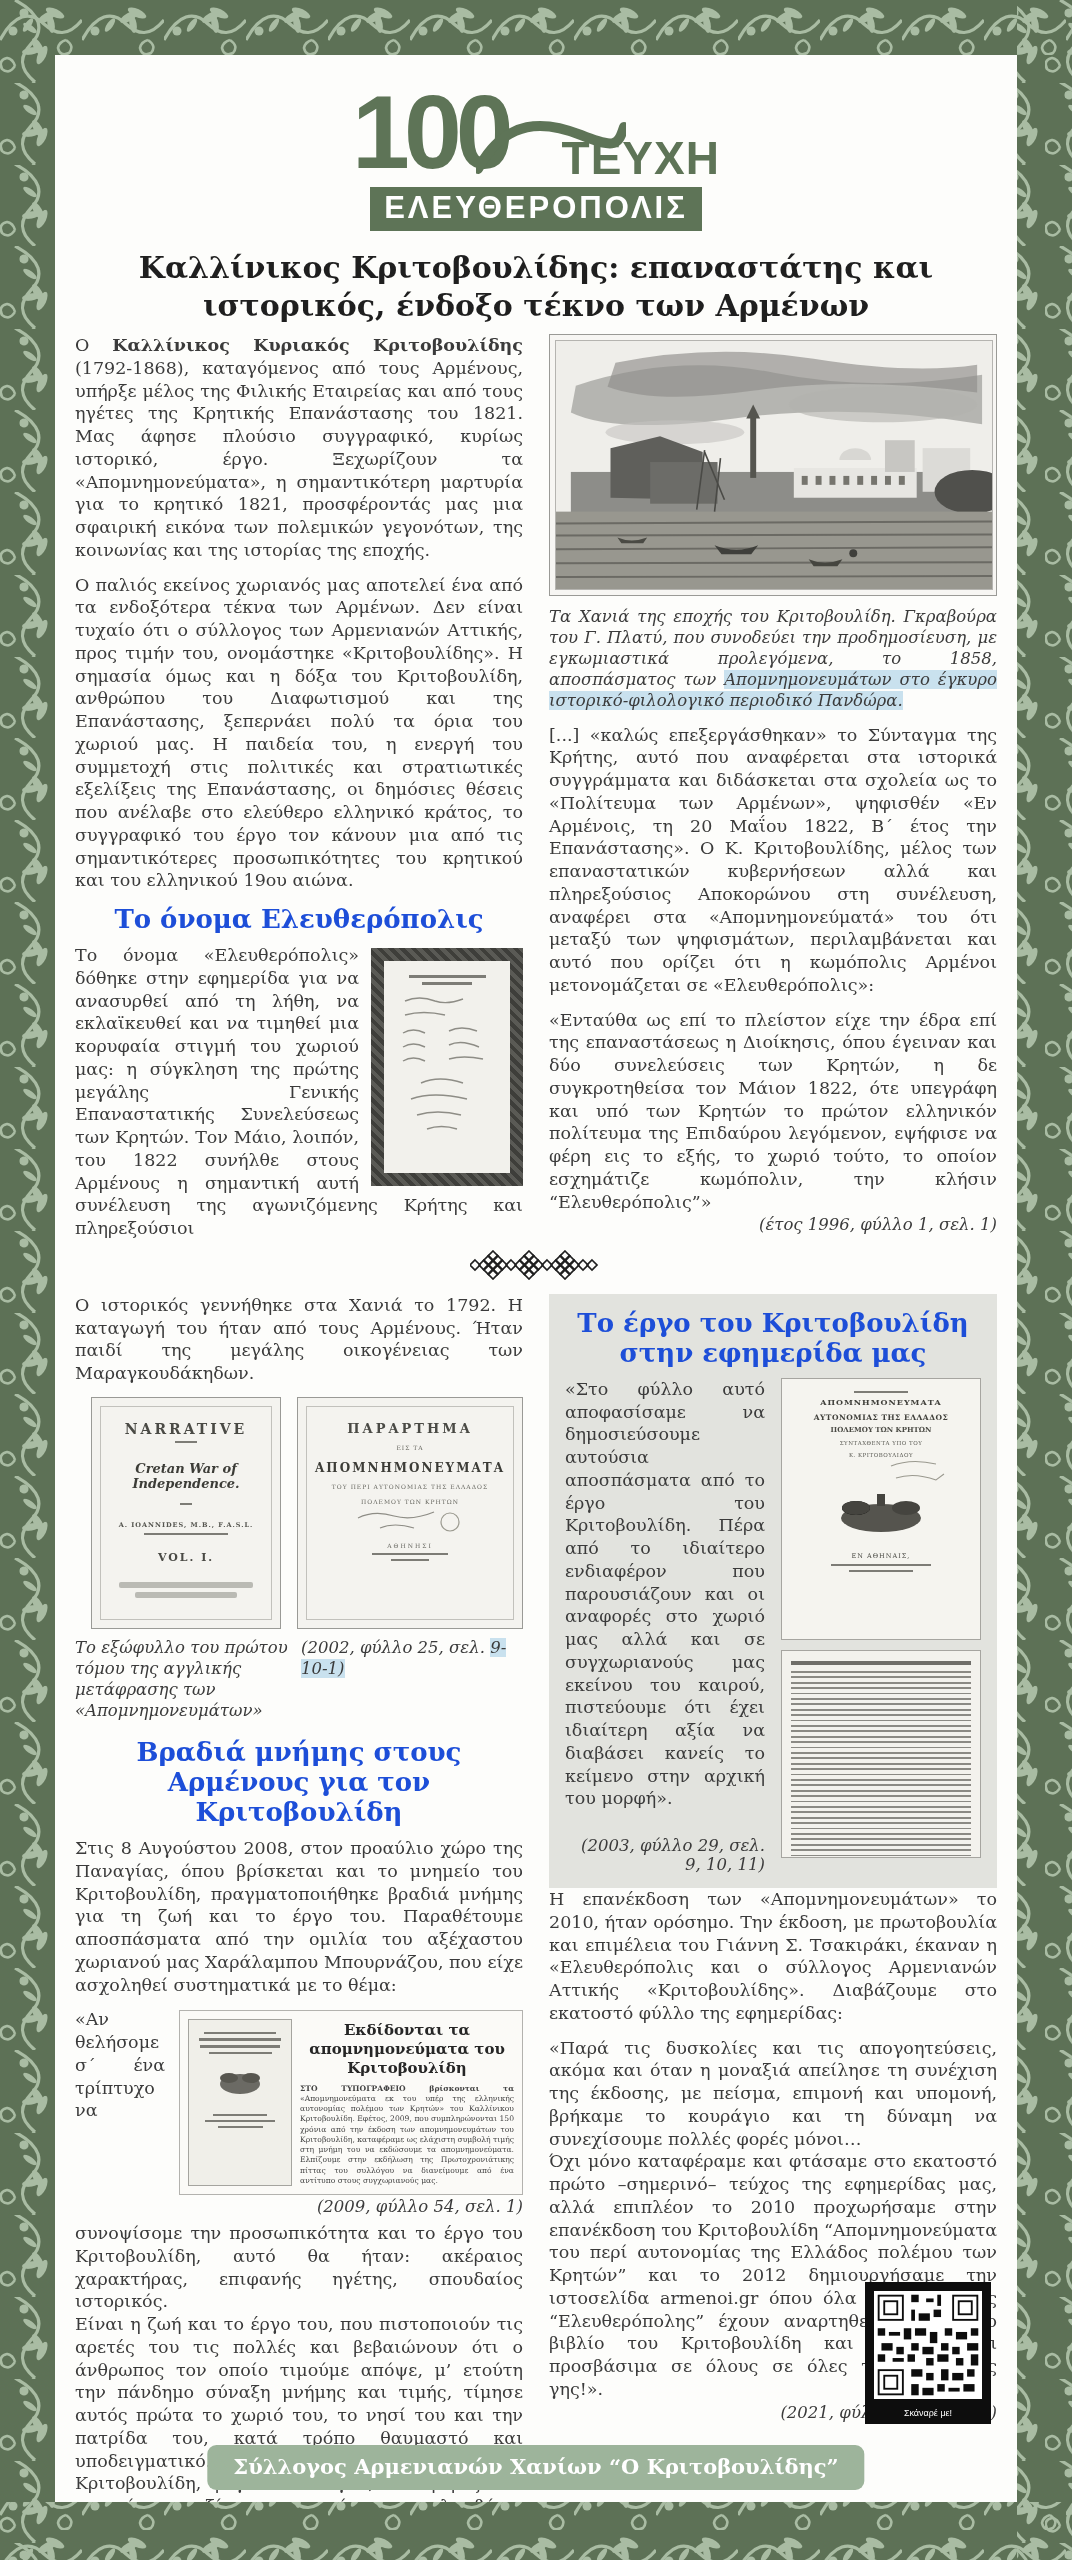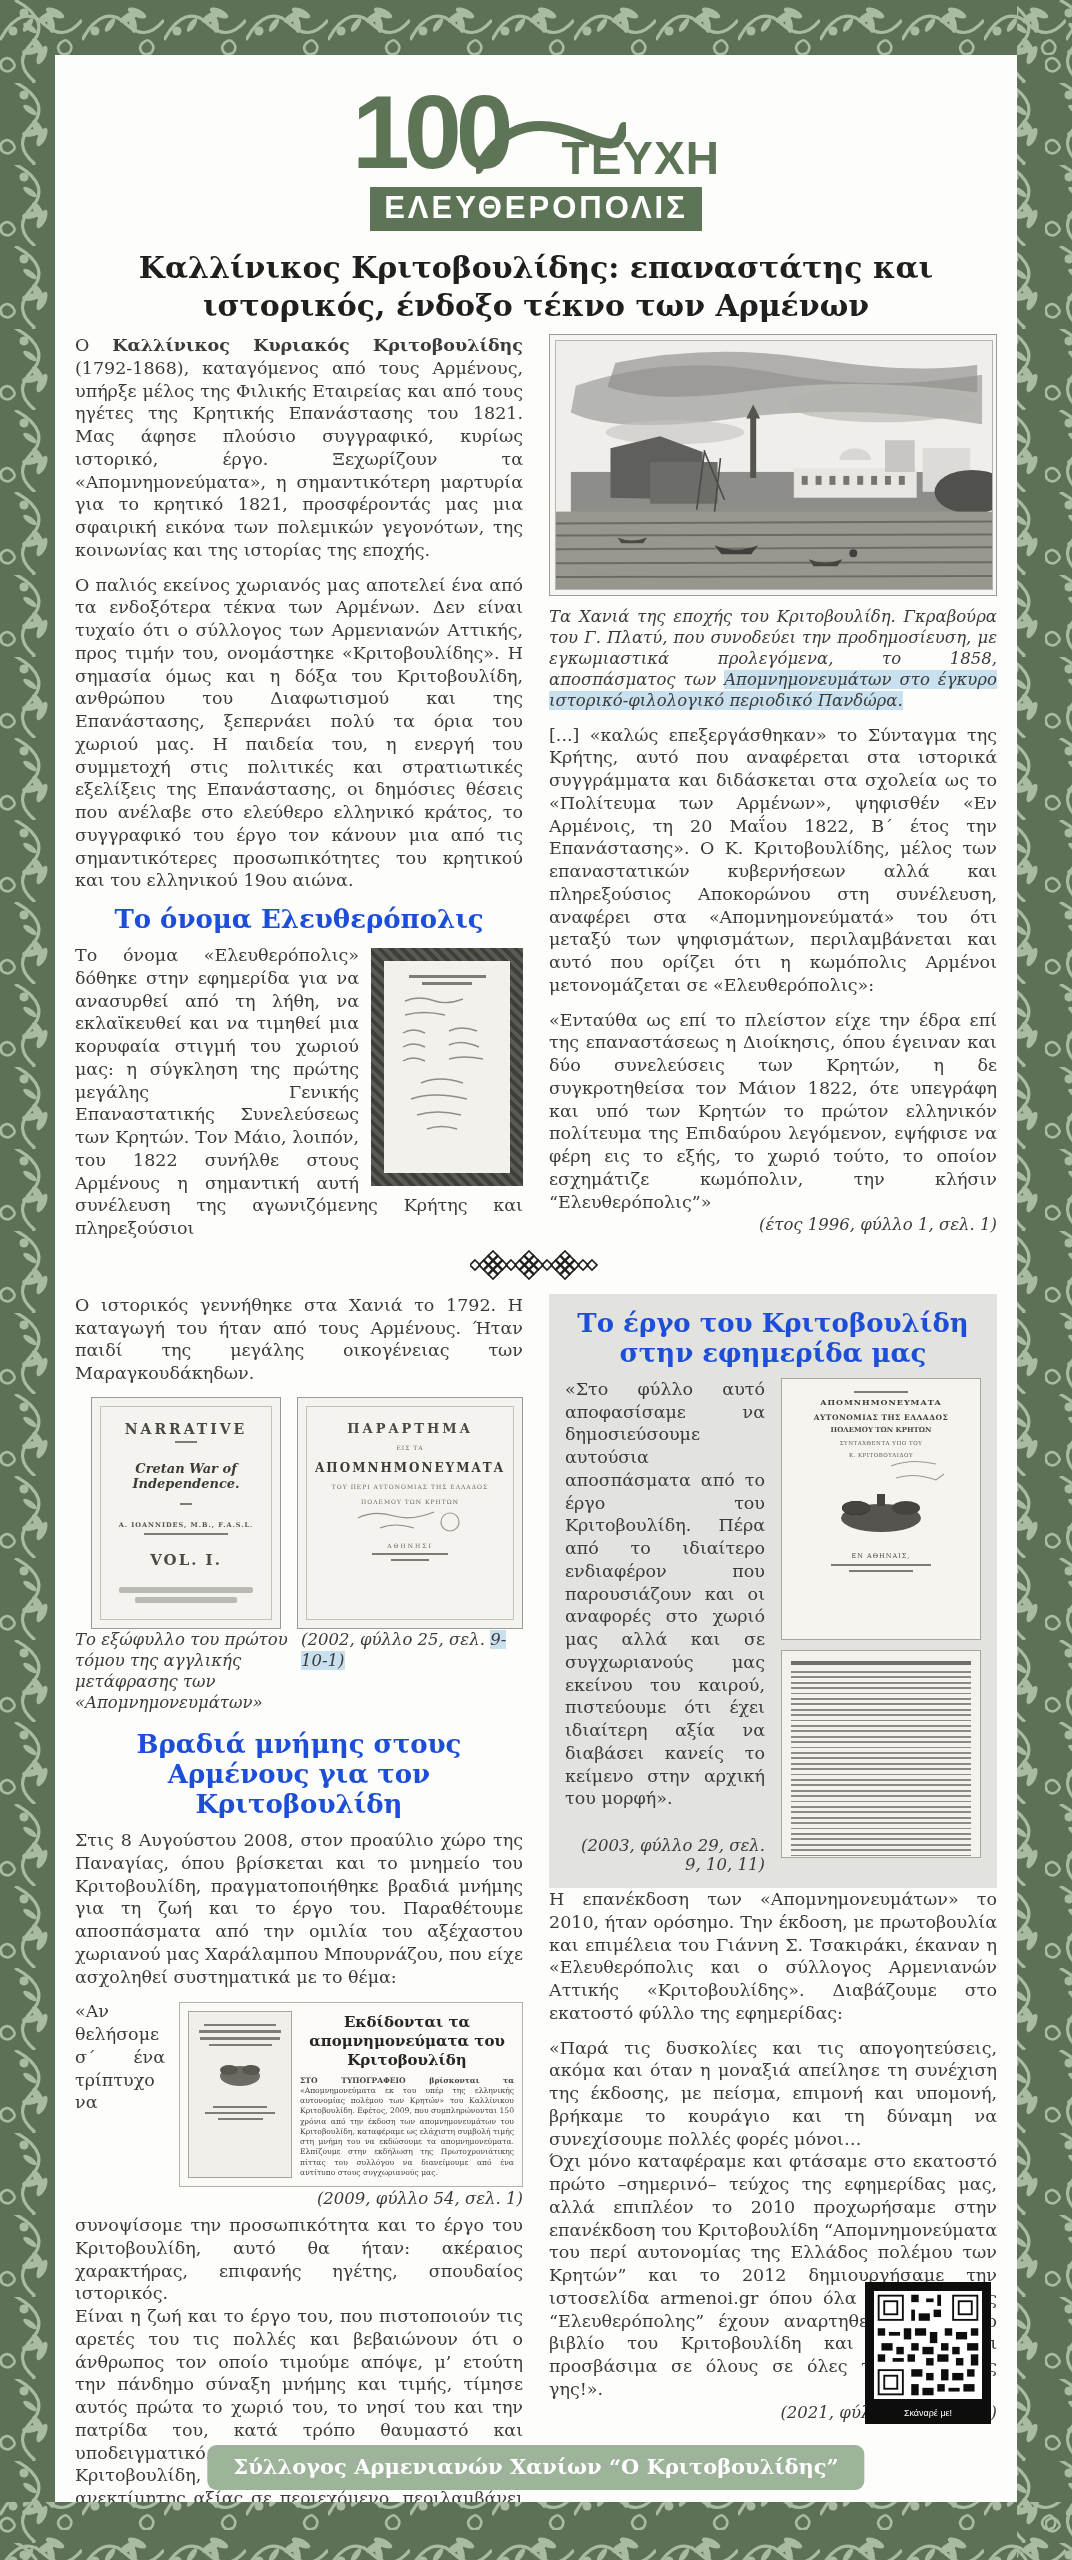--- a/index.html
+++ b/index.html
@@ -58,25 +58,25 @@
   .docimg .doc-inner{background:#f2f1ec;width:100%;height:100%;box-sizing:border-box;padding:10px 8px;}
   .bar{background:#7d7c76;height:3px;margin:4px auto;}
   .squig{display:block;margin:3px auto;}
   
   .covers{display:flex;gap:16px;margin-top:4px;margin-left:16px;}
   .cover{flex:1;border:1px solid #9a9a96;background:#f4f3ef;height:232px;box-sizing:border-box;padding:8px;}
   .cover .cover-in{border:1px solid #c2c1bc;height:100%;box-sizing:border-box;padding:14px 8px;text-align:center;position:relative;}
   .cov-title{font-size:14px;font-weight:bold;letter-spacing:3px;color:#4a4a45;}
   .cov-black{font-size:13px;font-weight:bold;font-style:italic;color:#3c3c37;margin-top:18px;}
   .cov-byline{font-size:6.5px;font-weight:bold;color:#55554f;margin-top:16px;letter-spacing:1px;}
-  .cov-vol{font-size:15px;font-weight:bold;color:#4a4a45;margin-top:16px;letter-spacing:2px;}
+  .cov-vol{font-size:11px;font-weight:bold;color:#4a4a45;margin-top:16px;letter-spacing:2px;}
   .cov-grk-main{font-size:12px;font-weight:bold;letter-spacing:2px;color:#3c3c37;margin-top:10px;}
   .cov-tiny{font-size:6px;color:#66665f;margin-top:8px;letter-spacing:1px;}
   .smudge{height:6px;background:#8a8a84;opacity:.55;margin:4px 10px 0;border-radius:2px;}
-  .cover-caps{display:flex;gap:4px;}
+  .cover-caps{display:flex;gap:4px;margin-top:8px;}
   .cover-caps>div{flex:1;}
   .cap-italic{font-style:italic;font-size:16.5px;line-height:1.28;}
   
   .clip-fig{float:right;width:344px;margin:2px 0 6px 14px;}
   .clip-box{border:1px solid #b3b2ae;background:#fbfaf7;padding:8px;display:flex;gap:8px;}
   .clip-cover{width:104px;border:1px solid #a5a49f;background:#f0efe9;box-sizing:border-box;padding:8px 6px;text-align:center;}
   .clip-text{flex:1;}
   .clip-title{font-size:15px;font-weight:bold;text-align:center;line-height:1.25;color:#262626;margin:2px 0 6px;}
   .clip-body{font-size:7.6px;line-height:1.35;text-align:justify;color:#444;}
   .clip-body::first-line{font-weight:bold;}

